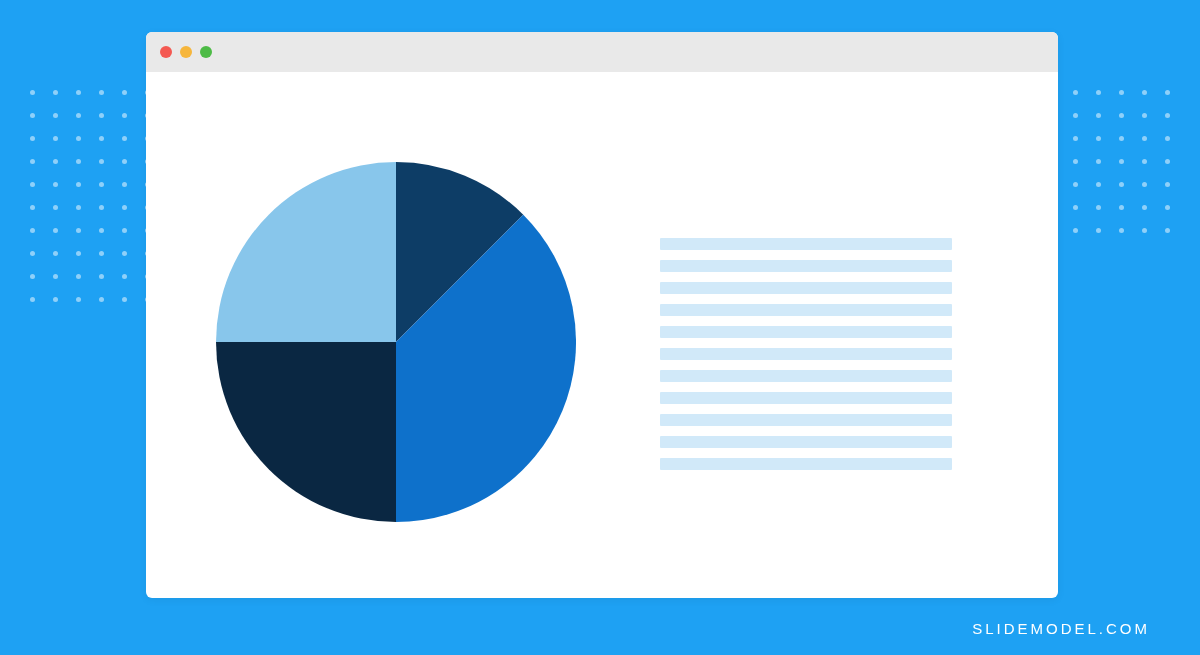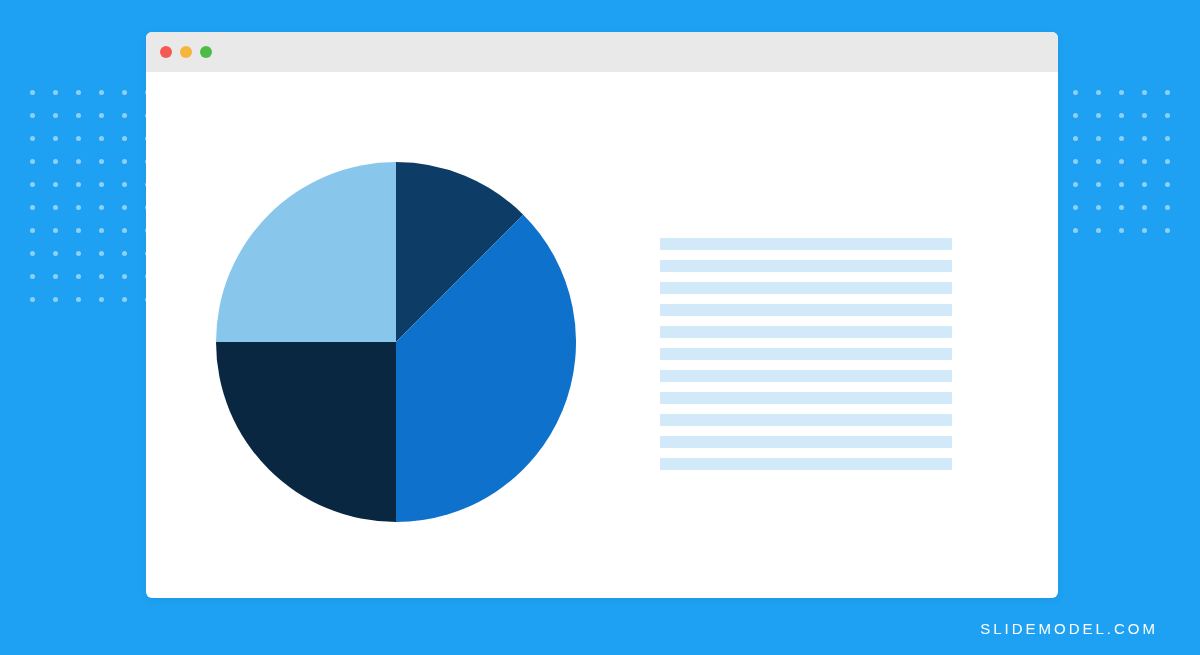--- a/index.html
+++ b/index.html
@@ -97,21 +97,21 @@
     
     .text-line {
       height: 12px;
       background: #D1E9F9;
       border-radius: 1px;
     }
     
     .watermark {
       position: absolute;
       bottom: 18px;
-      right: 42px;
+      right: 50px;
       color: #FFFFFF;
       font-size: 15px;
       letter-spacing: 3px;
       font-weight: 400;
     }
   </style>
 </head>
 <body>
 
 <div class="dot-grid left">

